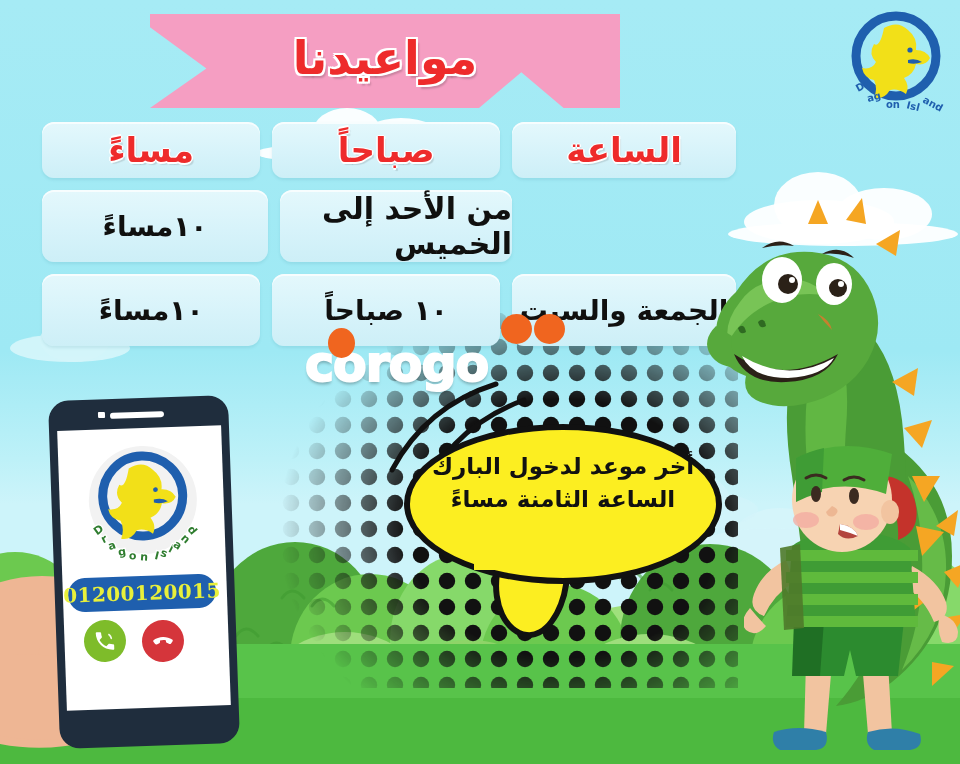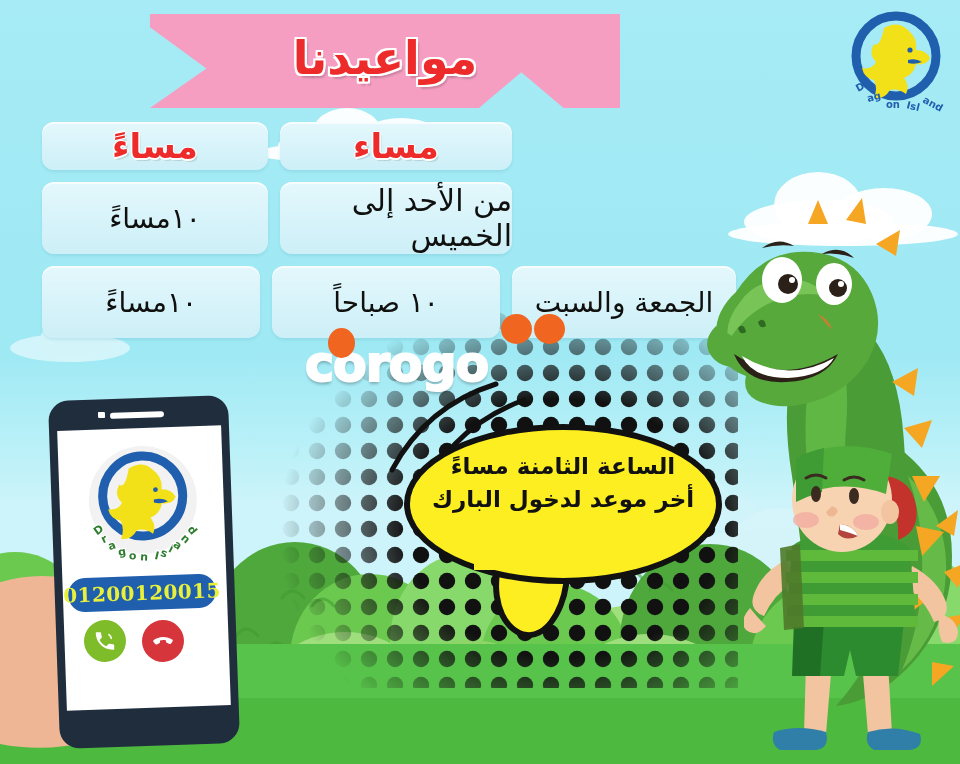--- a/index.html
+++ b/index.html
@@ -70,26 +70,26 @@
   .cell {
     height:72px; border-radius:12px;
     background:linear-gradient(180deg,#e4f8fc 0%, #d7f3fa 55%, #cdeff7 100%);
     box-shadow:0 2px 0 rgba(255,255,255,.7) inset, 0 2px 3px rgba(40,120,140,.12);
     display:flex; align-items:center; justify-content:center;
     direction:rtl;
   }
   .c-pm { width:226px; }
   .c-am { width:236px; }
   .c-day { width:232px; }
-  .trow.head .cell { height:48px; }
+  .trow.head .cell { height:56px; }
   .head .txt {
     color:#ee2b2b; font-size:34px; font-weight:bold;
     text-shadow:-1.5px 0 #fff,1.5px 0 #fff,0 -1.5px #fff,0 1.5px #fff, 2px 3px 1px rgba(0,0,0,.12);
   }
-  .body-row .txt { color:#10100f; font-size:28px; font-weight:normal; }
+  .body-row .txt { color:#10100f; font-size:28px; font-weight:bold; }
   .body-row .txt.small { font-size:30px; }
 
   
   #watermark { position:absolute; left:305px; top:336px; width:345px; height:110px; }
   #wm-text {
     position:absolute; left:0; top:0;
     font-size:49px; font-weight:bold; color:#ffffff; letter-spacing:-1px;
     font-family:"DejaVu Sans","Liberation Sans",sans-serif;
     text-shadow: 0 3px 3px rgba(0,0,0,.25);
     -webkit-text-stroke:2px #ffffff;
@@ -295,22 +295,25 @@
       </g>
     </svg>
   </div>
 
   <div id="table">
 
     <div class="trow head">
       <div class="cell c-pm">
         <span class="txt">مساءً</span>
       </div>
+      <div class="cell c-am">
+        <span class="txt">صباحاً</span>
+      </div>
       <div class="cell c-day">
-        <span class="txt">مساء</span>
+        <span class="txt">الساعة</span>
       </div>
     </div>
 
     <div class="trow body-row">
       <div class="cell c-pm">
         <span class="txt">١٠مساءً</span>
       </div>
       <div class="cell c-day">
         <span class="txt small">من الأحد إلى الخميس</span>
       </div>
@@ -447,22 +450,22 @@
       <path d="M62 118 q34 -64 104 -86"></path>
       <path d="M88 150 q30 -74 106 -102"></path>
     </g>
   </svg>
 
   <div id="bubble">
     <div class="tailout"></div>
     <div class="balloon"></div>
     <div class="tailcover"></div>
     <div class="btext">
+      <div>أخر موعد لدخول البارك</div>
       <div>الساعة الثامنة مساءً</div>
-      <div>أخر موعد لدخول البارك</div>
     </div>
   </div>
 
   <div id="hand">
     <svg viewBox="0 0 290 250" width="290" height="250">
       <path d="M-10 74 q60 -30 120 -10 q40 14 46 48 l0 60 q-2 40 -48 50 q-60 14 -118 -6 z" fill="#eeb694"></path>
       <path d="M70 100 q70 -22 122 6 q26 16 20 44 q-8 26 -48 28 q-54 2 -94 -16 q-24 -14 0 -62z" fill="#eeb694"></path>
       <path d="M104 104 q40 -20 62 4 q16 20 -4 34 q-22 14 -50 2 q-20 -12 -8 -40z" fill="#f2c4a0"></path>
       <path d="M-10 140 q70 -14 120 6 q30 14 28 42 q-4 26 -48 30 q-60 6 -100 -12z" fill="#eeb694"></path>
     </svg>

